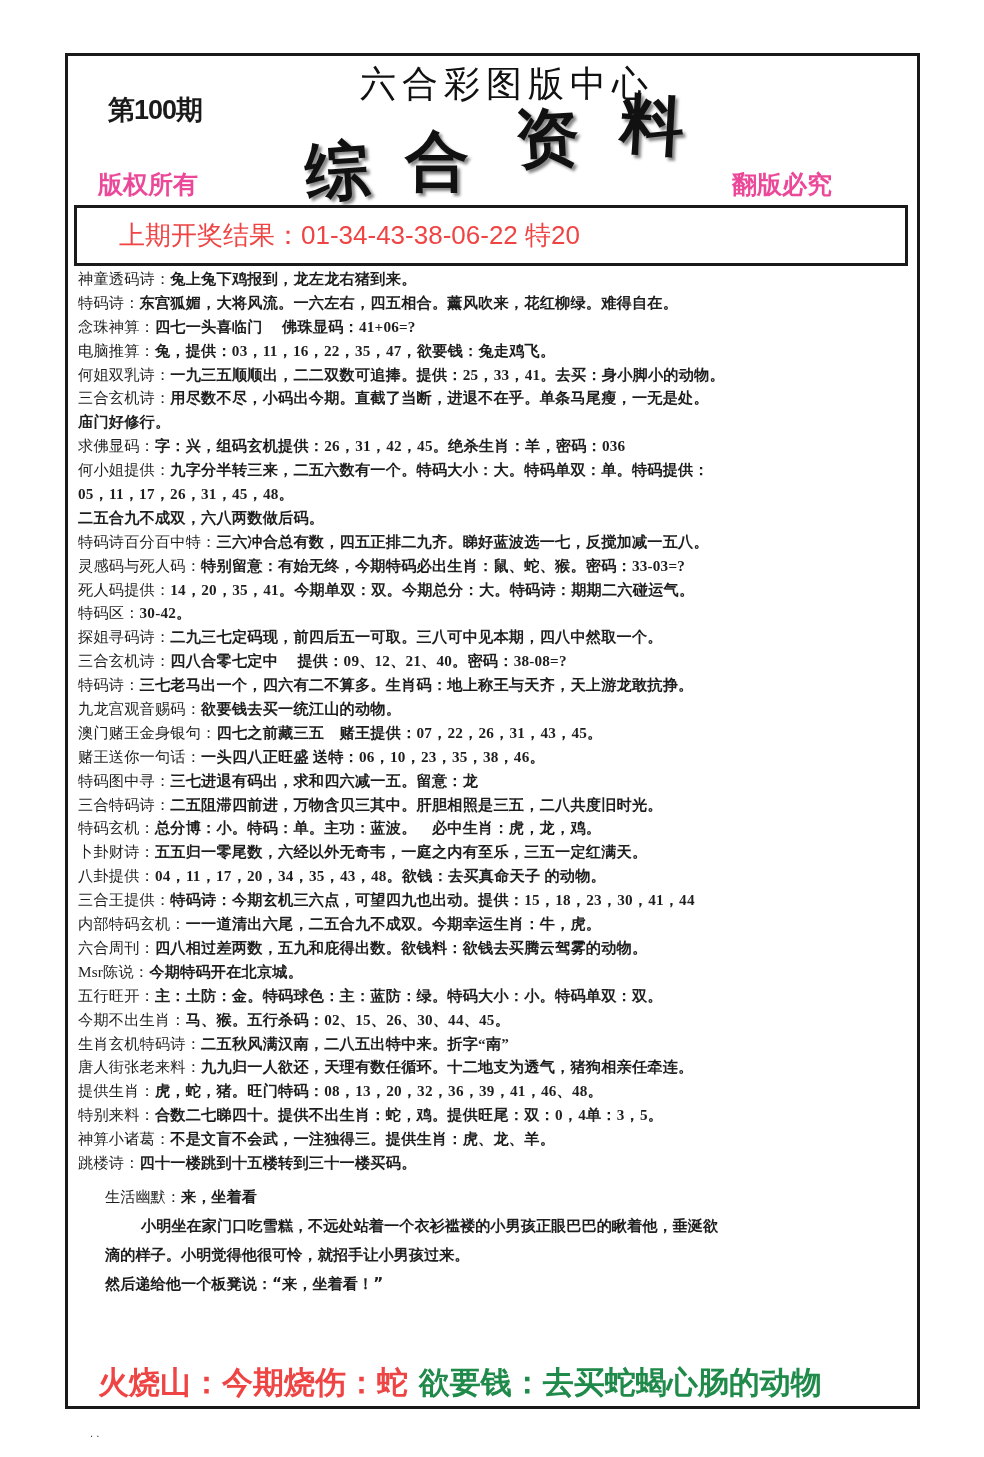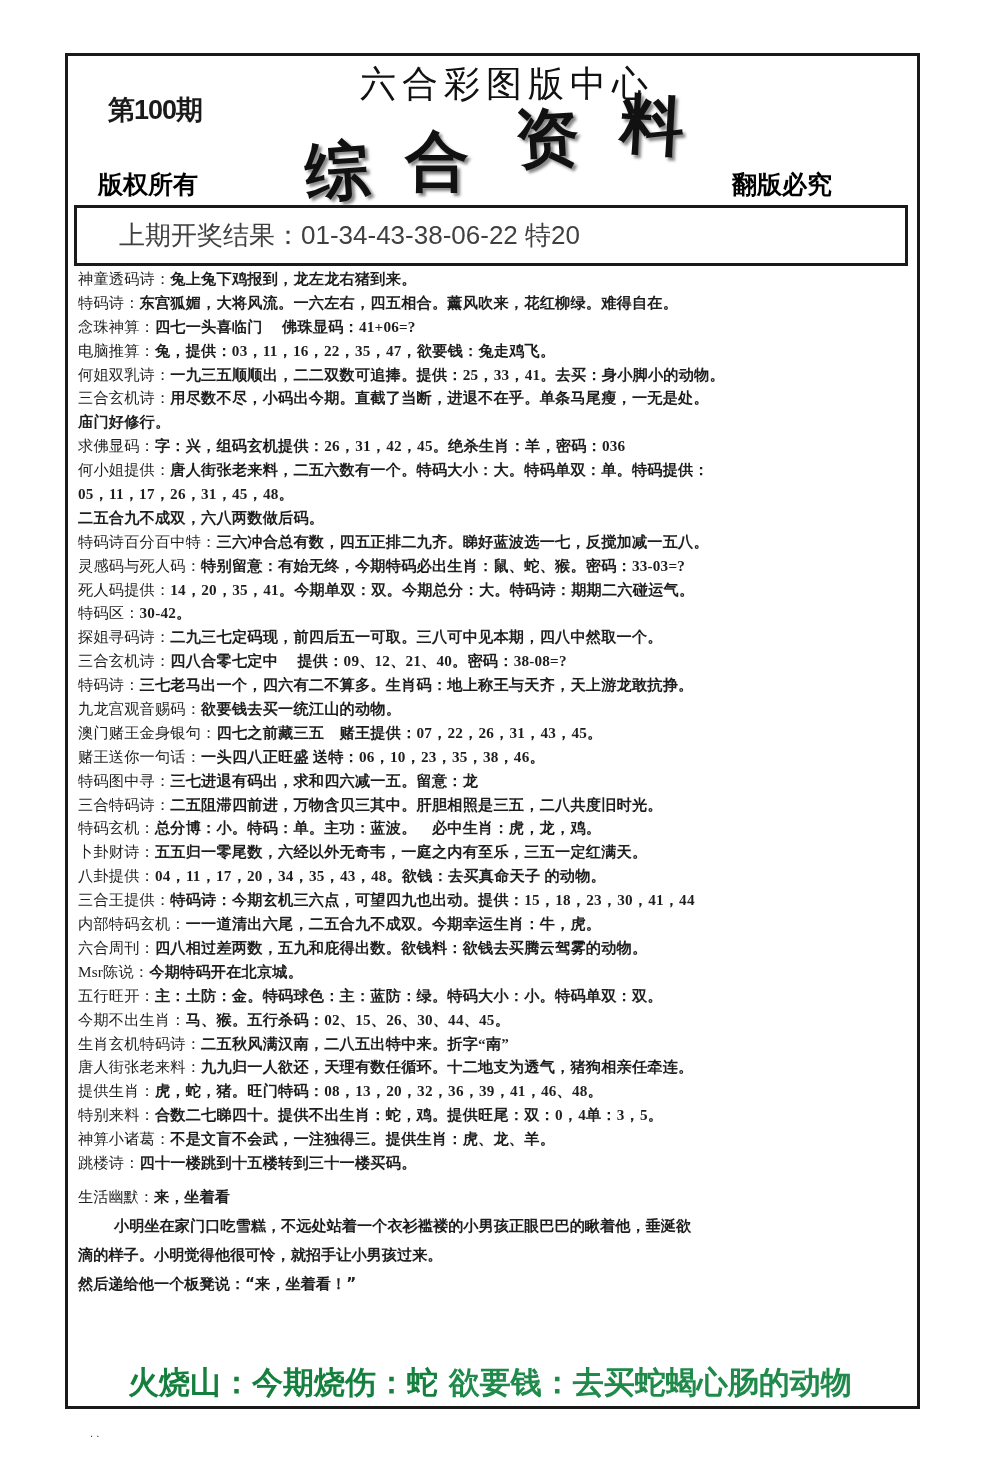--- a/index.html
+++ b/index.html
@@ -11,38 +11,38 @@
            font-family: "Liberation Sans", sans-serif; letter-spacing: -1px; }
   .center-title { position: absolute; left: 360px; top: 60px; font-size: 36px; font-weight: normal;
            font-family: "DejaVu Serif", serif; letter-spacing: 6px; color: #111; }
   .big { position: absolute; font-size: 64px; font-weight: bold; font-family: "DejaVu Serif", serif;
          color: #111; text-shadow: 3px 3px 3px #888; }
   .big.c1 { left: 305px; top: 128px; transform: rotate(-4deg); }
   .big.c2 { left: 405px; top: 118px; }
   .big.c3 { left: 515px; top: 95px; transform: rotate(-3deg); }
   .big.c4 { left: 620px; top: 82px; transform: rotate(3deg); }
   .corner { position: absolute; top: 168px; font-size: 25px; font-family: Liberation Serif, serif;
-            font-weight: bold; color: #000000; }
+            font-weight: bold; color: #ec4899; }
   .corner.left { left: 98px; }
   .corner.right { left: 732px; }
   .result-box { position: absolute; left: 74px; top: 205px; width: 828px; height: 55px;
                 border: 3px solid #1a1a1a; }
-  .result { position: absolute; left: 42px; top: 10px; font-size: 26px; color: #404040;
+  .result { position: absolute; left: 42px; top: 10px; font-size: 26px; color: #ef4444;
             font-family: "Liberation Sans", sans-serif; white-space: nowrap; }
   .lines { position: absolute; left: 78px; top: 267px; width: 830px; }
   .line { font-size: 15.2px; line-height: 23.9px; height: 23.9px; white-space: nowrap;
           font-family: Liberation Serif, serif; color: #1e1e1e; letter-spacing: 0.2px; }
   .line .lbl { font-weight: normal; }
   .line .txt { font-weight: bold; }
   .gap { height: 8px; }
-  .story { font-size: 15.2px; line-height: 29px; font-weight: bold; color: #1e1e1e; }
+  .story { font-size: 15.2px; line-height: 29px; font-weight: bold; color: #1e1e1e; margin-left: 27px; }
   .story .indent { padding-left: 36px; }
   .bottom { position: absolute; left: 98px; top: 1362px; font-size: 31px; font-weight: bold;
             font-family: "DejaVu Serif", serif; white-space: nowrap; }
-  .bottom .red { color: #15803d; margin-left: 30px; }
+  .bottom .red { color: #ef4444; }
   .bottom .green { color: #1f8a4a; }
   .dots { position: absolute; left: 90px; top: 1428px; font-size: 10px; color: #333; }
 </style>
 </head>
 <body>
 
 <div class="frame"></div>
 
 <div class="issue">第100期</div>
 <div class="center-title">六合彩图版中心</div>
@@ -61,21 +61,21 @@
 
 <div class="lines">
   <div class="line"><span class="lbl">神童透码诗：</span><span class="txt">兔上兔下鸡报到，龙左龙右猪到来。</span></div>
   <div class="line"><span class="lbl">特码诗：</span><span class="txt">东宫狐媚，大将风流。一六左右，四五相合。薰风吹来，花红柳绿。难得自在。</span></div>
   <div class="line"><span class="lbl">念珠神算：</span><span class="txt">四七一头喜临门　 佛珠显码：41+06=?</span></div>
   <div class="line"><span class="lbl">电脑推算：</span><span class="txt">兔，提供：03，11，16，22，35，47，欲要钱：兔走鸡飞。</span></div>
   <div class="line"><span class="lbl">何姐双乳诗：</span><span class="txt">一九三五顺顺出，二二双数可追捧。提供：25，33，41。去买：身小脚小的动物。</span></div>
   <div class="line"><span class="lbl">三合玄机诗：</span><span class="txt">用尽数不尽，小码出今期。直截了当断，进退不在乎。单条马尾瘦，一无是处。</span></div>
   <div class="line"><span class="lbl"></span><span class="txt">庙门好修行。</span></div>
   <div class="line"><span class="lbl">求佛显码：</span><span class="txt">字：兴，组码玄机提供：26，31，42，45。绝杀生肖：羊，密码：036</span></div>
-  <div class="line"><span class="lbl">何小姐提供：</span><span class="txt">唐人街张老来料，二五六数有一个。特码大小：大。特码单双：单。特码提供：</span></div>
+  <div class="line"><span class="lbl">何小姐提供：</span><span class="txt">九字分半转三来，二五六数有一个。特码大小：大。特码单双：单。特码提供：</span></div>
   <div class="line"><span class="lbl"></span><span class="txt">05，11，17，26，31，45，48。</span></div>
   <div class="line"><span class="lbl"></span><span class="txt">二五合九不成双，六八两数做后码。</span></div>
   <div class="line"><span class="lbl">特码诗百分百中特：</span><span class="txt">三六冲合总有数，四五正排二九齐。睇好蓝波选一七，反搅加减一五八。</span></div>
   <div class="line"><span class="lbl">灵感码与死人码：</span><span class="txt">特别留意：有始无终，今期特码必出生肖：鼠、蛇、猴。密码：33-03=?</span></div>
   <div class="line"><span class="lbl">死人码提供：</span><span class="txt">14，20，35，41。今期单双：双。今期总分：大。特码诗：期期二六碰运气。</span></div>
   <div class="line"><span class="lbl">特码区：</span><span class="txt">30-42。</span></div>
   <div class="line"><span class="lbl">探姐寻码诗：</span><span class="txt">二九三七定码现，前四后五一可取。三八可中见本期，四八中然取一个。</span></div>
   <div class="line"><span class="lbl">三合玄机诗：</span><span class="txt">四八合零七定中　 提供：09、12、21、40。密码：38-08=?</span></div>
   <div class="line"><span class="lbl">特码诗：</span><span class="txt">三七老马出一个，四六有二不算多。生肖码：地上称王与天齐，天上游龙敢抗挣。</span></div>
   <div class="line"><span class="lbl">九龙宫观音赐码：</span><span class="txt">欲要钱去买一统江山的动物。</span></div>

